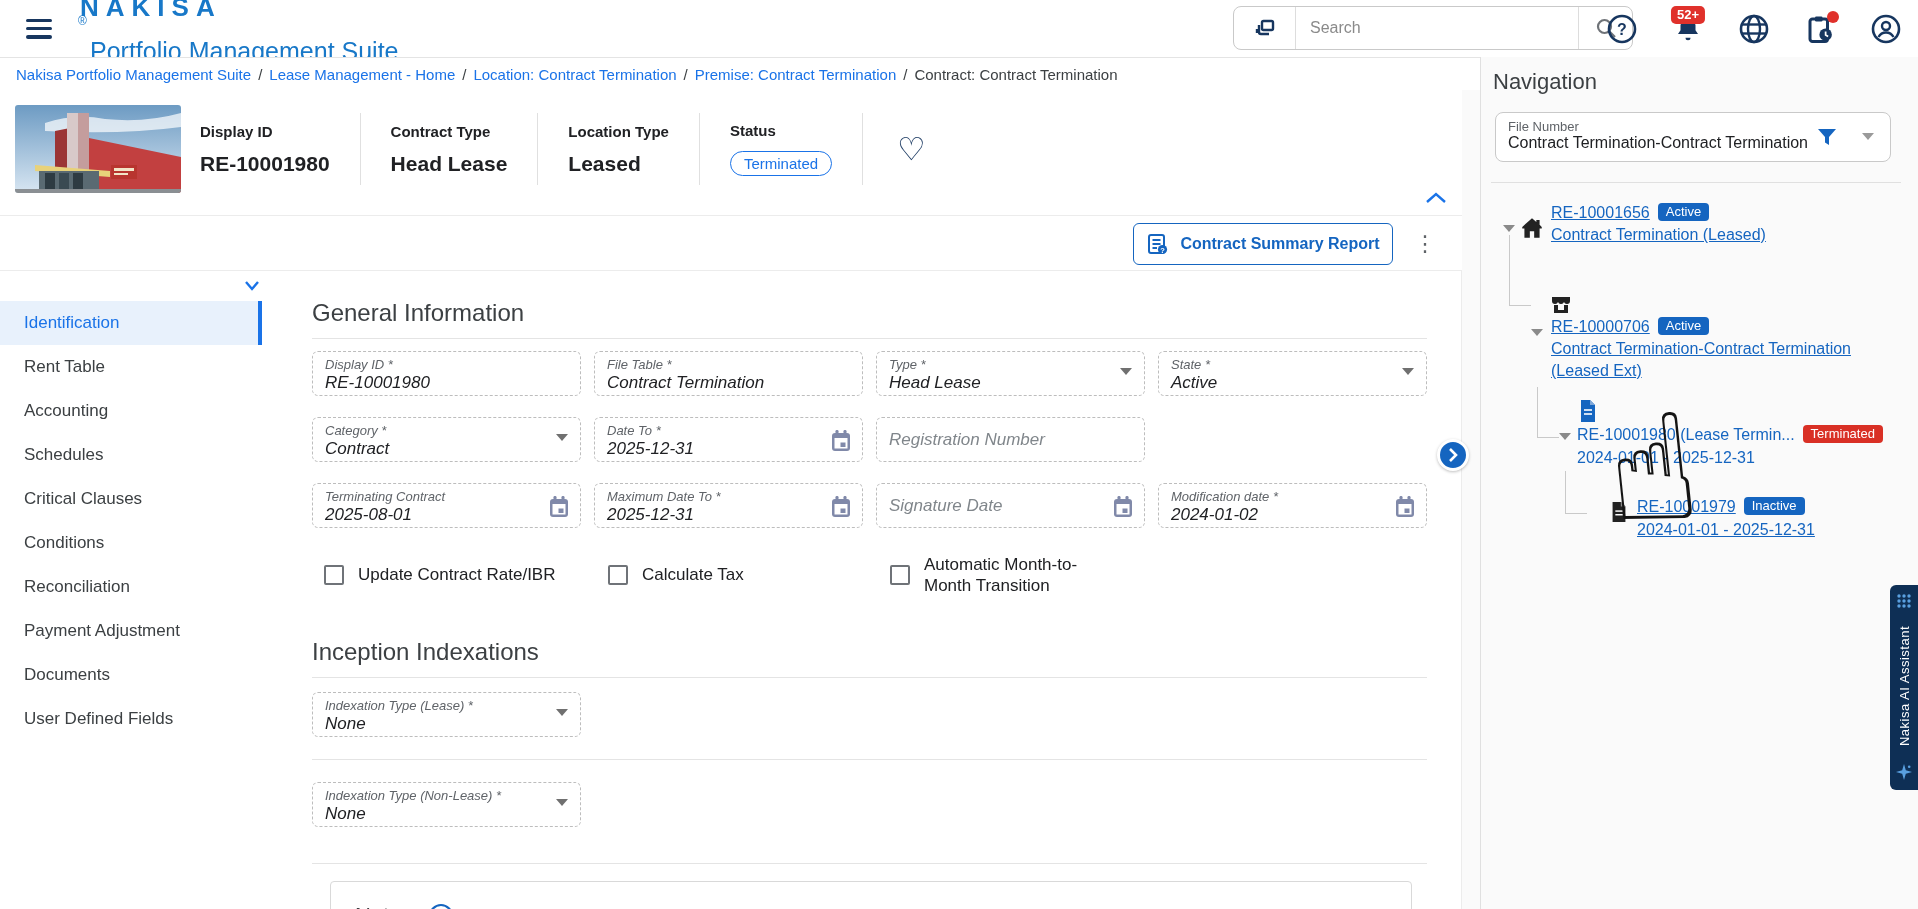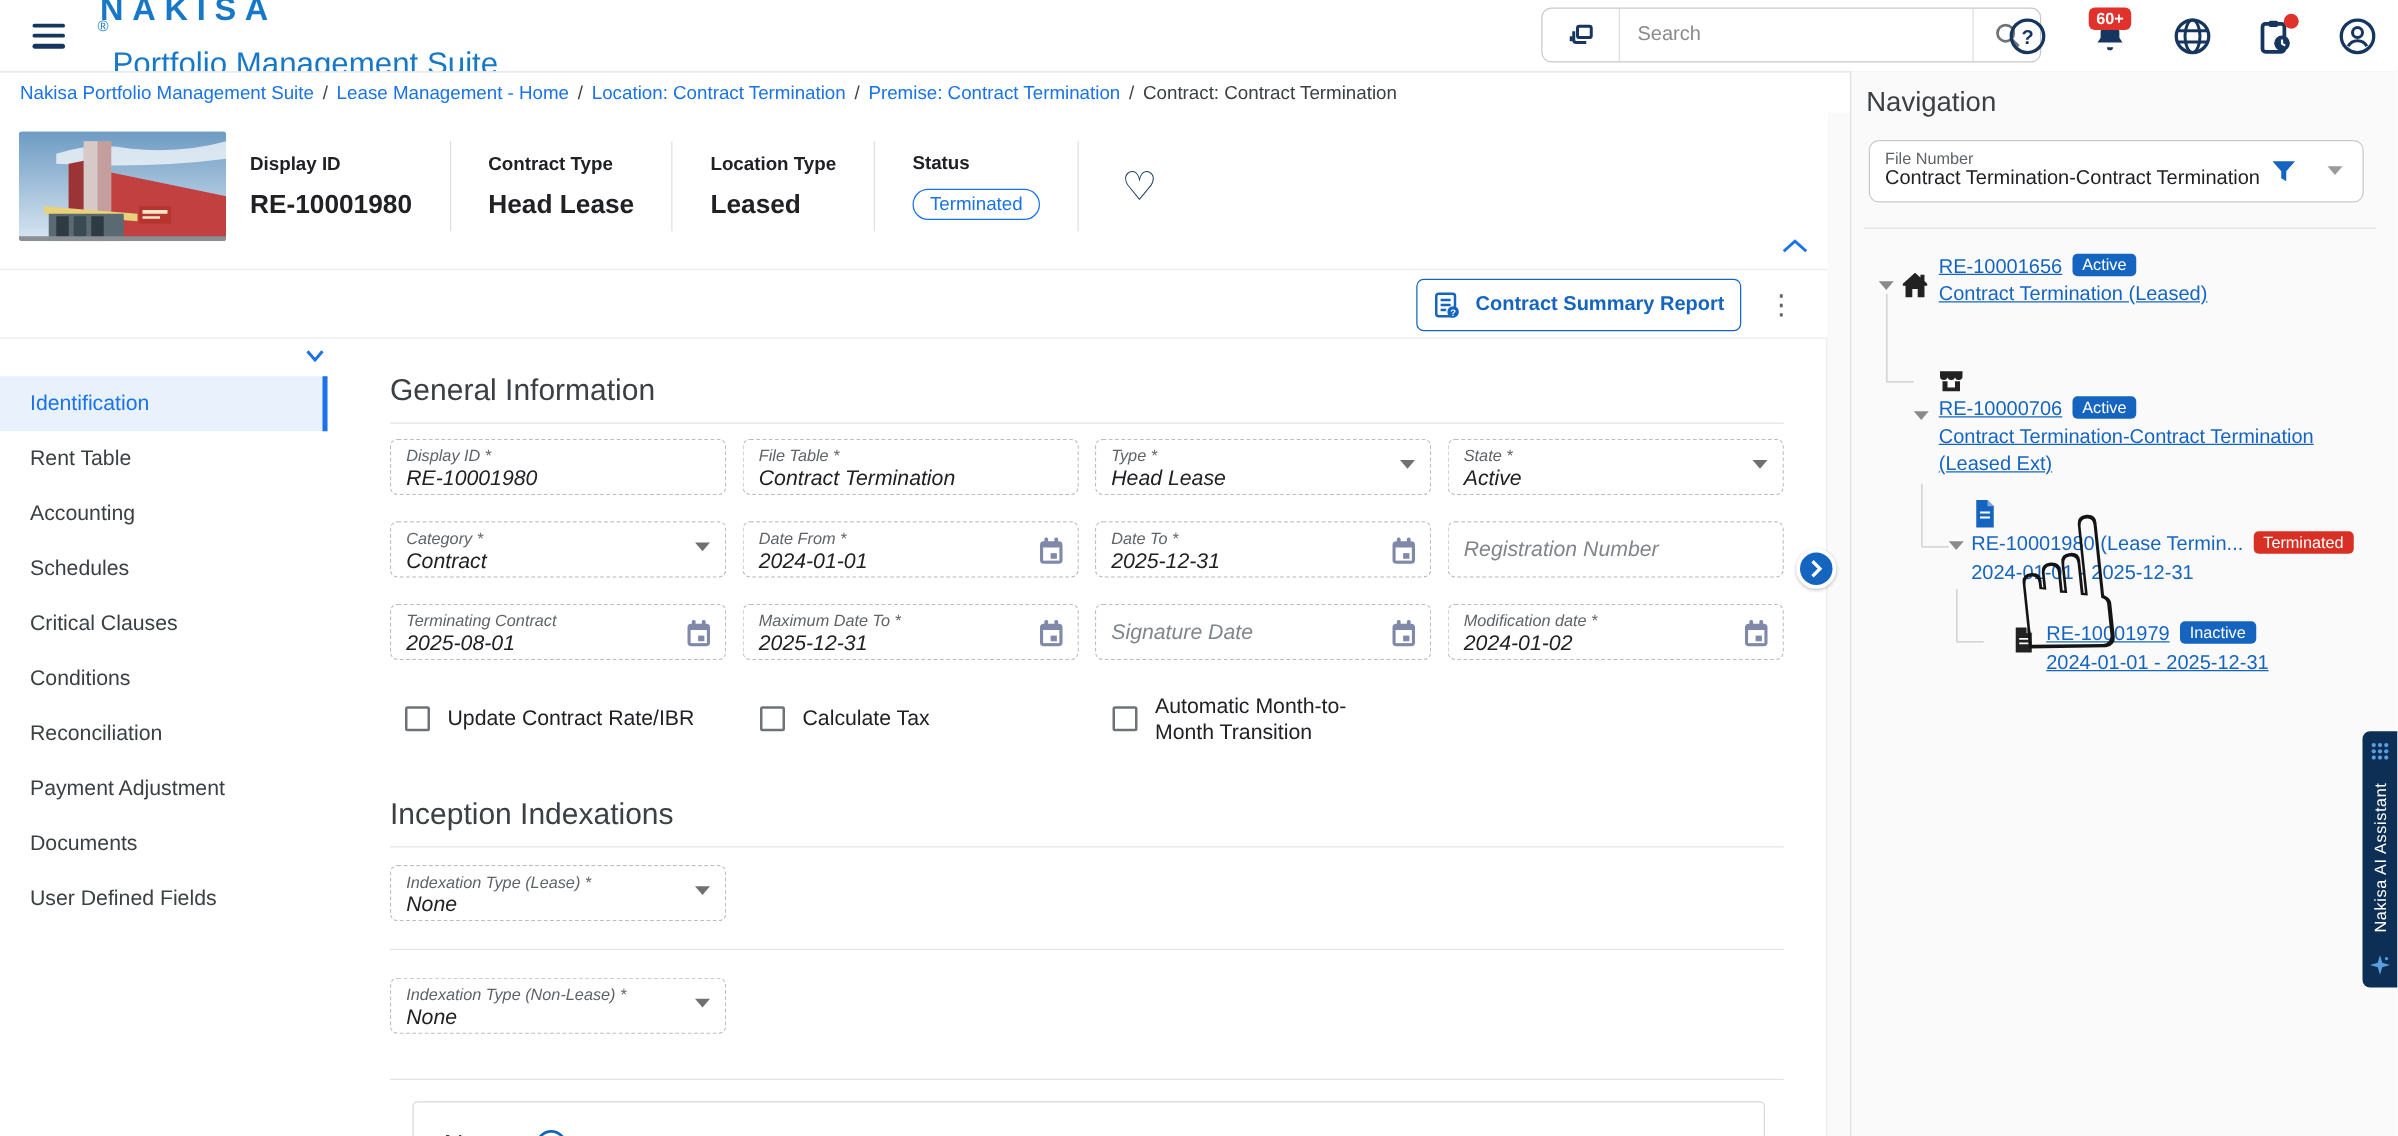--- a/index.html
+++ b/index.html
@@ -150,21 +150,21 @@
       <svg width="32" height="32" viewBox="0 0 32 32">
           <circle cx="16" cy="16" r="13" fill="none" stroke="#17365f" stroke-width="2.6"></circle>
           <text x="16" y="22" text-anchor="middle" font-size="16" font-weight="bold" fill="#17365f" font-family="Liberation Sans, sans-serif">?</text>
         </svg>
     </div>
     <div class="abicon">
       <svg width="30" height="30" viewBox="0 0 24 24">
           <path d="M12 3 a6 6 0 0 1 6 6 v4 l2 3 H4 l2-3 V9 a6 6 0 0 1 6-6 z" fill="#17365f"></path>
           <path d="M10 19 a2 2 0 0 0 4 0 z" fill="#17365f"></path>
         </svg>
-      <span class="badge-99">60+</span>
+      <span class="badge-99">52+</span>
     </div>
     <div class="abicon">
       <svg width="32" height="32" viewBox="0 0 32 32">
           <circle cx="16" cy="16" r="13" fill="none" stroke="#17365f" stroke-width="2.6"></circle>
           <ellipse cx="16" cy="16" rx="6" ry="13" fill="none" stroke="#17365f" stroke-width="2.4"></ellipse>
           <line x1="3.5" y1="11.5" x2="28.5" y2="11.5" stroke="#17365f" stroke-width="2.4"></line>
           <line x1="3.5" y1="20.5" x2="28.5" y2="20.5" stroke="#17365f" stroke-width="2.4"></line>
         </svg>
     </div>
     <div class="abicon">
@@ -341,31 +341,20 @@
         </div>
       </div>
 
       <div class="grid4" style="margin-top:21px">
         <div class="field">
           <div class="f-label">Category *</div>
           <div class="f-value">Contract</div>
           <div class="f-arrow"></div>
         </div>
         <div class="field">
-          <div class="f-label">Date From *</div>
-          <div class="f-value">2024-01-01</div>
-          <div class="f-cal"><svg width="22" height="24" viewBox="0 0 22 24">
-                <rect x="2" y="4" width="18" height="18" rx="3" fill="#8089a9"></rect>
-                <rect x="4.5" y="9" width="13" height="10.5" fill="#fff"></rect>
-                <rect x="10.5" y="13.5" width="5" height="4.5" fill="#8089a9"></rect>
-                <rect x="5.5" y="1" width="3" height="5" rx="1.2" fill="#8089a9"></rect>
-                <rect x="13.5" y="1" width="3" height="5" rx="1.2" fill="#8089a9"></rect>
-              </svg></div>
-        </div>
-        <div class="field">
           <div class="f-label">Date To *</div>
           <div class="f-value">2025-12-31</div>
           <div class="f-cal"><svg width="22" height="24" viewBox="0 0 22 24">
                 <rect x="2" y="4" width="18" height="18" rx="3" fill="#8089a9"></rect>
                 <rect x="4.5" y="9" width="13" height="10.5" fill="#fff"></rect>
                 <rect x="10.5" y="13.5" width="5" height="4.5" fill="#8089a9"></rect>
                 <rect x="5.5" y="1" width="3" height="5" rx="1.2" fill="#8089a9"></rect>
                 <rect x="13.5" y="1" width="3" height="5" rx="1.2" fill="#8089a9"></rect>
               </svg></div>
         </div>

